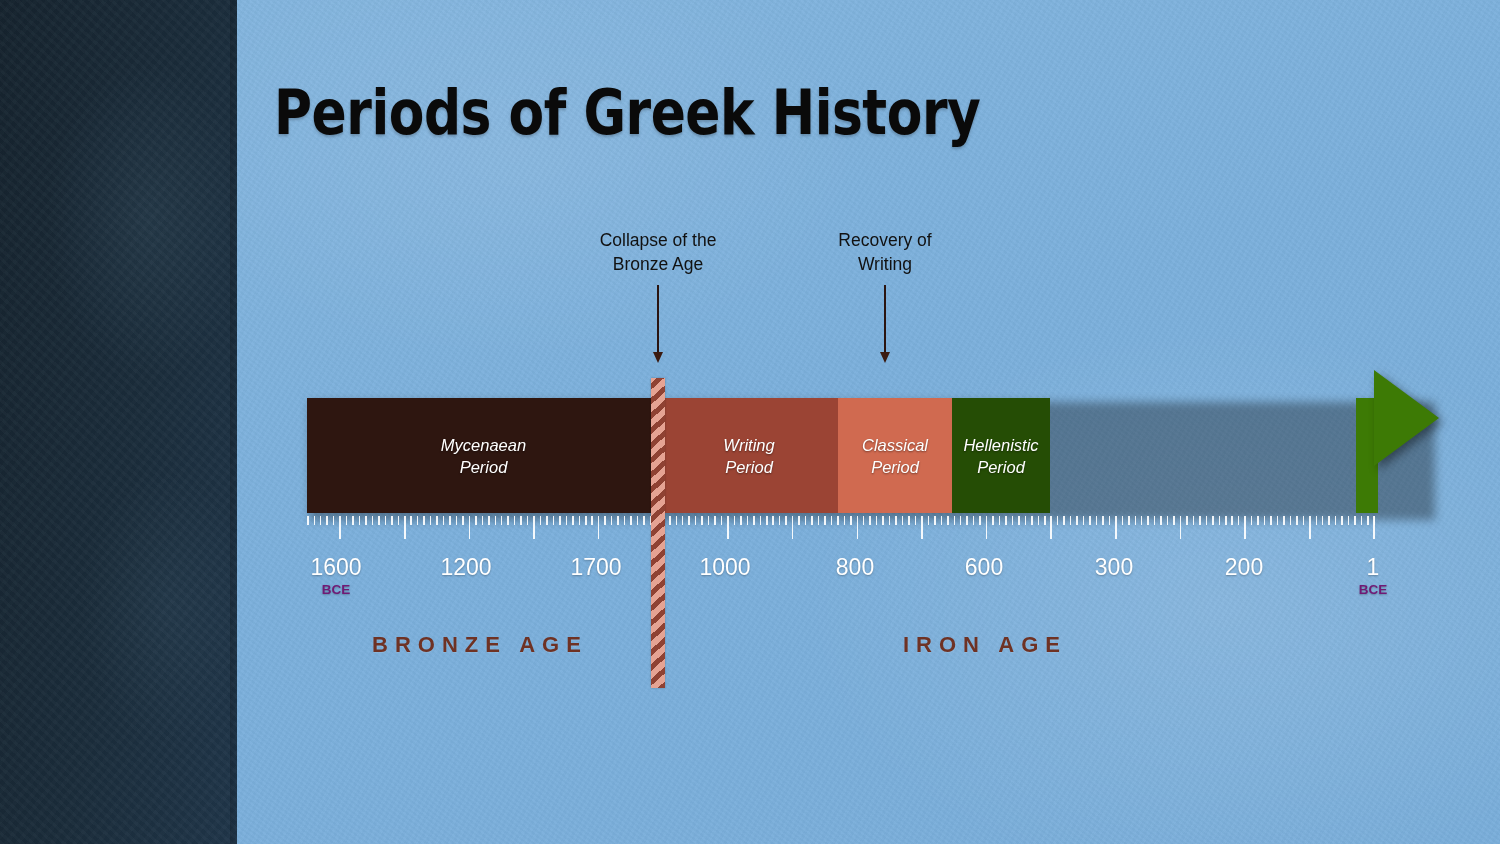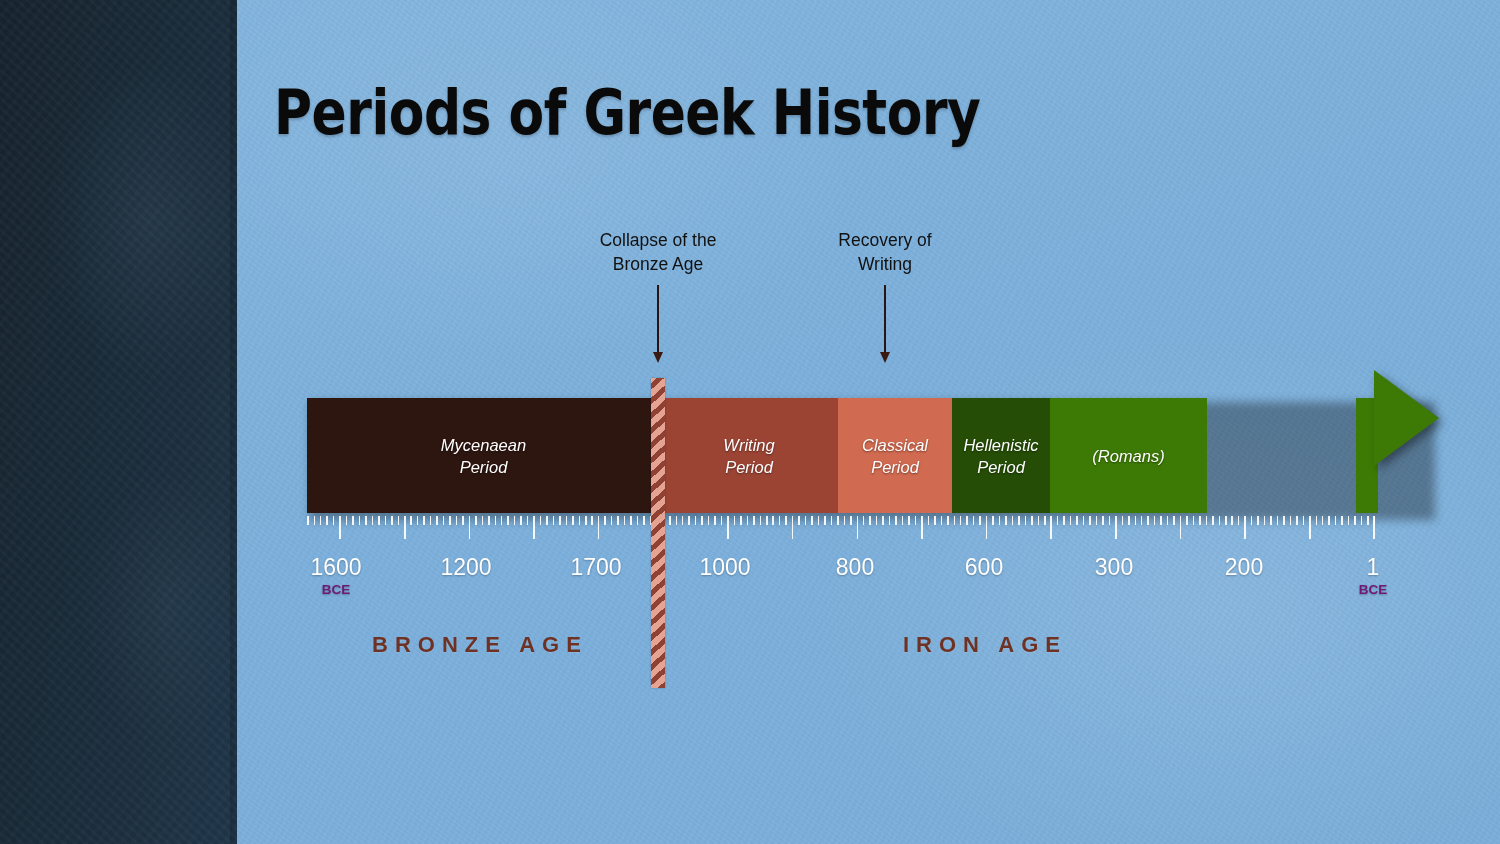--- a/index.html
+++ b/index.html
@@ -226,21 +226,20 @@
   <div class="arrow-head"></div>
   <div class="bar" id="timeline-bar">
       <div class="seg" style="width: 353px; background: rgb(46, 22, 16);">Mycenaean
 Period</div>
       <div class="seg" style="width: 178px; background: rgb(155, 68, 52);">Writing
 Period</div>
       <div class="seg" style="width: 114px; background: rgb(208, 106, 80);">Classical
 Period</div>
       <div class="seg" style="width: 98px; background: rgb(37, 77, 5);">Hellenistic
 Period</div>
-      <div class="seg italic" style="width: 157px; background: rgb(61, 122, 5);">(Romans)</div>
     </div>
 
   <div class="ruler" id="ruler">
       <div class="tick minor" style="left: 307px;"></div>
       <div class="tick minor" style="left: 313.5px;"></div>
       <div class="tick minor" style="left: 319.9px;"></div>
       <div class="tick minor" style="left: 326.4px;"></div>
       <div class="tick minor" style="left: 332.9px;"></div>
       <div class="tick major" style="left: 339.3px;"></div>
       <div class="tick minor" style="left: 345.8px;"></div>

